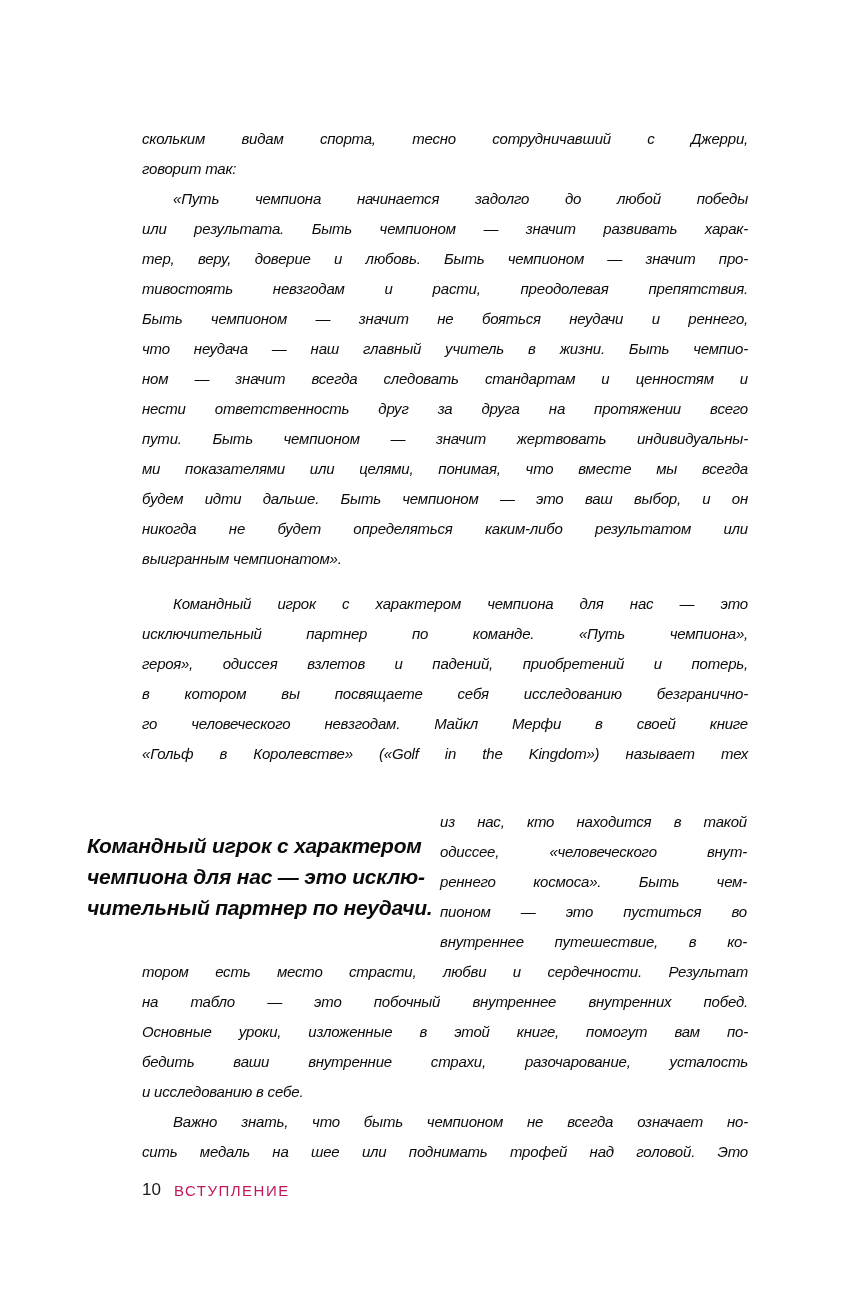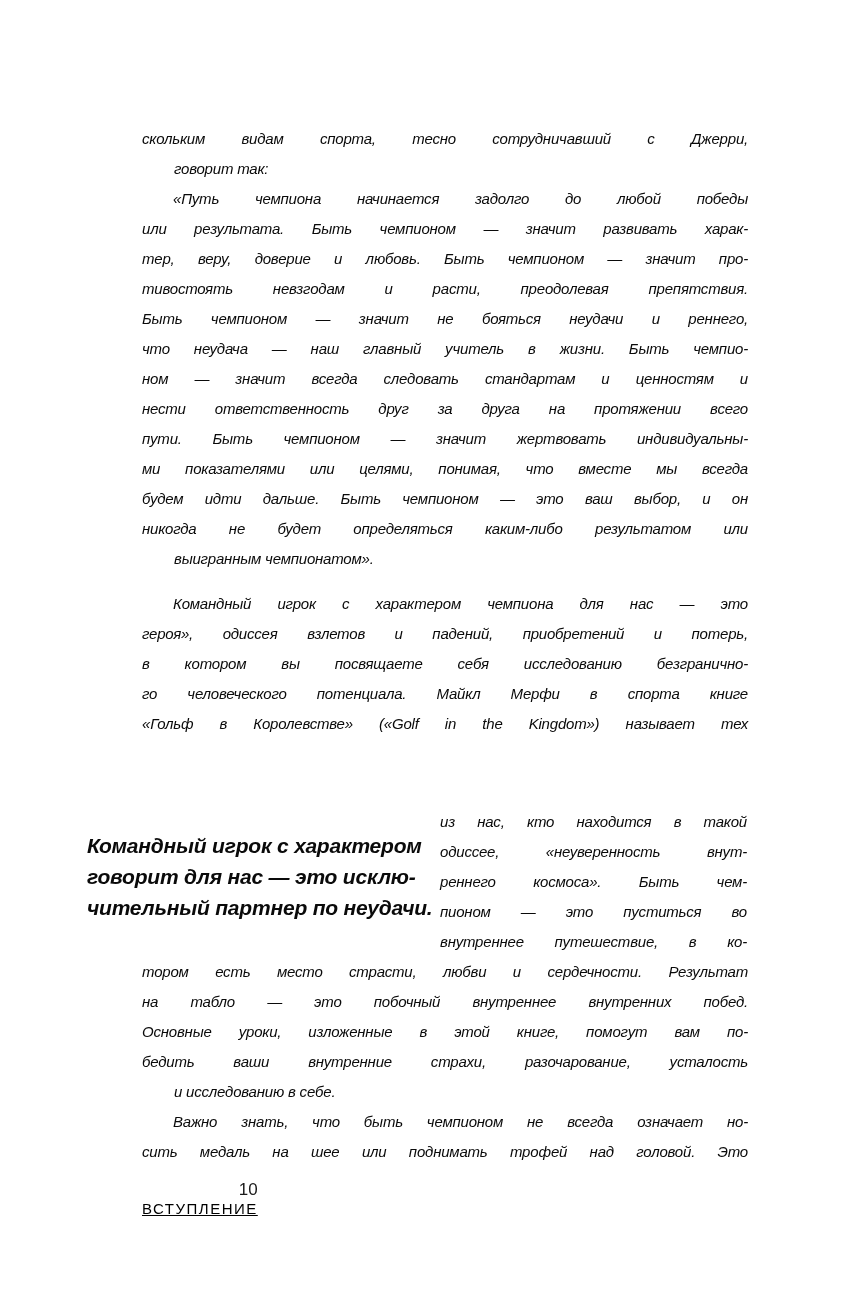--- a/index.html
+++ b/index.html
@@ -24,21 +24,20 @@
   }
   .line {
     height: 30px;
     line-height: 30px;
     text-align: justify;
     text-align-last: justify;
     white-space: nowrap;
   }
   .line.end {
     text-align-last: left;
-    margin-left: 32px;
   }
   .line.indent {
     padding-left: 31px;
   }
   .line.gap-before {
     margin-top: 15px;
   }
   .block1 {
     left: 142px;
     top: 124px;
@@ -64,32 +63,31 @@
   .block2 {
     left: 142px;
     top: 957px;
     width: 606px;
   }
   .footer {
     position: absolute;
     left: 142px;
     top: 1180px;
     display: flex;
-    align-items: flex-end;
-    flex-direction: column;
+    align-items: center;
+    gap: 13px;
   }
   .page-number {
     font-size: 17px;
     color: #1a1a1a;
   }
   .chapter-title {
     font-size: 15px;
     letter-spacing: 1.5px;
-    color: #000000;
-    text-decoration: underline;
+    color: #be185d;
   }
 </style>
 </head>
 <body>
 
 <div class="page">
 
   <div class="textblock block1">
     <div class="line">скольким видам спорта, тесно сотрудничавший с Джерри,</div>
     <div class="line end">говорит так:</div>
@@ -100,35 +98,36 @@
     <div class="line">Быть чемпионом — значит не бояться неудачи и реннего,</div>
     <div class="line">что неудача — наш главный учитель в жизни. Быть чемпио-</div>
     <div class="line">ном — значит всегда следовать стандартам и ценностям и</div>
     <div class="line">нести ответственность друг за друга на протяжении всего</div>
     <div class="line">пути. Быть чемпионом — значит жертвовать индивидуальны-</div>
     <div class="line">ми показателями или целями, понимая, что вместе мы всегда</div>
     <div class="line">будем идти дальше. Быть чемпионом — это ваш выбор, и он</div>
     <div class="line">никогда не будет определяться каким-либо результатом или</div>
     <div class="line end">выигранным чемпионатом».</div>
     <div class="line indent gap-before">Командный игрок с характером чемпиона для нас — это</div>
+    <div class="line">исключительный партнер по команде. «Путь чемпиона»,</div>
     <div class="line">героя», одиссея взлетов и падений, приобретений и потерь,</div>
     <div class="line">в котором вы посвящаете себя исследованию безгранично-</div>
-    <div class="line">го человеческого потенциала. Майкл Мерфи в спорта книге</div>
+    <div class="line">го человеческого невзгодам. Майкл Мерфи в своей книге</div>
     <div class="line">«Гольф в Королевстве» («Golf in the Kingdom») называет тех</div>
   </div>
 
   <div class="textblock pullquote">
     <div class="line">Командный игрок с характером</div>
-    <div class="line">говорит для нас — это исклю-</div>
+    <div class="line">чемпиона для нас — это исклю-</div>
     <div class="line">чительный партнер по неудачи.</div>
   </div>
 
   <div class="textblock column">
     <div class="line">из нас, кто находится в такой</div>
-    <div class="line">одиссее, «неуверенность внут-</div>
+    <div class="line">одиссее, «человеческого внут-</div>
     <div class="line">реннего космоса». Быть чем-</div>
     <div class="line">пионом — это пуститься во</div>
     <div class="line">внутреннее путешествие, в ко-</div>
   </div>
 
   <div class="textblock block2">
     <div class="line">тором есть место страсти, любви и сердечности. Результат</div>
     <div class="line">на табло — это побочный внутреннее внутренних побед.</div>
     <div class="line">Основные уроки, изложенные в этой книге, помогут вам по-</div>
     <div class="line">бедить ваши внутренние страхи, разочарование, усталость</div>

